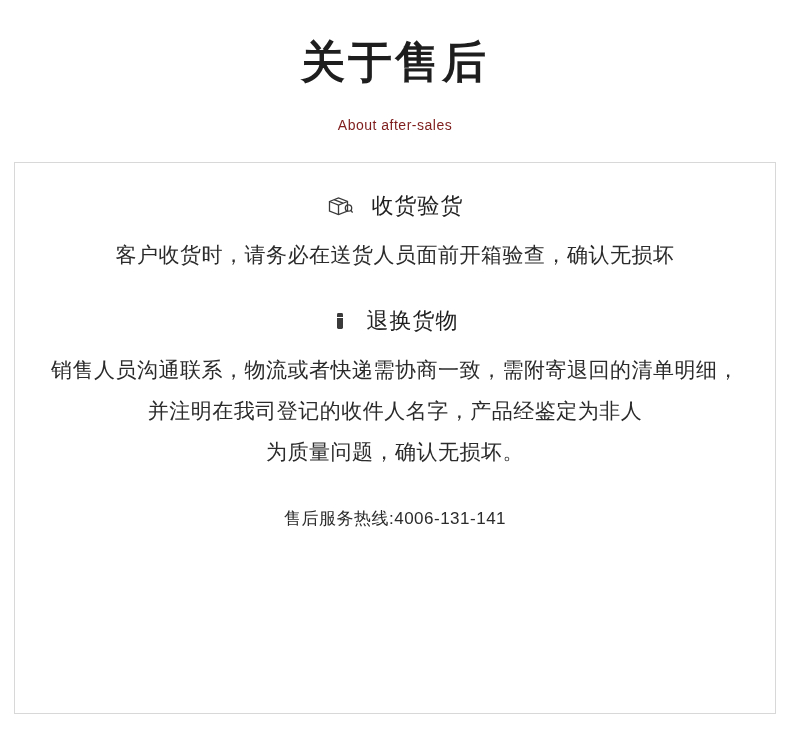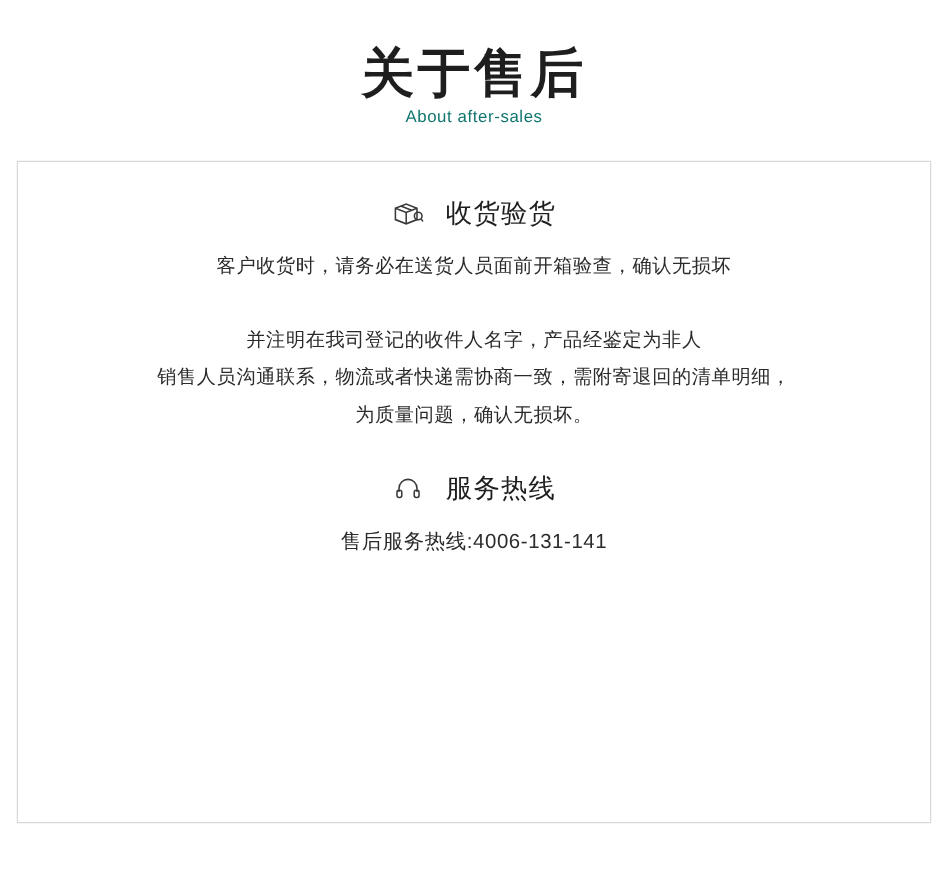--- a/index.html
+++ b/index.html
@@ -26,23 +26,23 @@
   }
   .header-title {
     font-size: 44px;
     font-weight: bold;
     letter-spacing: 3px;
     color: #1e1e1e;
     line-height: 1.25;
     font-family: "Liberation Sans", sans-serif;
   }
   .header-subtitle {
-    margin-top: 0;
+    margin-top: 28px;
     font-size: 14px;
-    color: #0f766e;
+    color: #7f1d1d;
     letter-spacing: 0.5px;
   }
   .panel {
     margin: 29px 14px 0 14px;
     border: 1px solid #d8d8d8;
     box-sizing: border-box;
     height: 552px;
     padding-top: 28px;
   }
   .section {
@@ -69,21 +69,21 @@
   .section-icon.small {
     width: 16px;
     height: 26px;
   }
   .section-title {
     font-size: 22px;
     color: #1f1f1f;
     letter-spacing: 1px;
   }
   .section-body {
-    font-size: 16px;
+    font-size: 21px;
     line-height: 1.95;
     color: #2b2b2b;
     letter-spacing: 0.5px;
     padding: 0 20px;
   }
   .section-body div {
     white-space: nowrap;
   }
   .hotline-body {
     font-size: 17px;
@@ -119,39 +119,40 @@
           </svg>
         </span>
         <span class="section-title">收货验货</span>
       </div>
       <div class="section-body">
         <div>客户收货时，请务必在送货人员面前开箱验查，确认无损坏</div>
       </div>
     </div>
 
     <div class="section">
+      <div class="section-head">
+        <span class="section-icon small">
+          <svg width="14" height="22" viewBox="0 0 14 22" aria-hidden="true">
+            <g fill="#3a3a3a">
+              <rect x="4" y="3" width="6" height="16" rx="1.4"></rect>
+            </g>
+            <g fill="none" stroke="#ffffff" stroke-width="1">
+              <path d="M4 7.5 L10 7.5"></path>
+            </g>
+          </svg>
+        </span>
+        <span class="section-title">退换货物</span>
+      </div>
       <div class="section-body">
+        <div>销售人员沟通联系，物流或者快递需协商一致，需附寄退回的清单明细，</div>
         <div>并注明在我司登记的收件人名字，产品经鉴定为非人</div>
-        <div>销售人员沟通联系，物流或者快递需协商一致，需附寄退回的清单明细，</div>
         <div>为质量问题，确认无损坏。</div>
       </div>
     </div>
 
     <div class="section">
-      <div class="section-head">
-        <span class="section-icon">
-          <svg width="22" height="22" viewBox="0 0 22 22" aria-hidden="true">
-            <g fill="none" stroke="#3a3a3a" stroke-width="1.3">
-              <path d="M3.5 14 V11 a7.5 7.5 0 0 1 15 0 v3"></path>
-              <rect x="1.8" y="12.6" width="4" height="6" rx="1.6"></rect>
-              <rect x="16.2" y="12.6" width="4" height="6" rx="1.6"></rect>
-            </g>
-          </svg>
-        </span>
-        <span class="section-title">服务热线</span>
-      </div>
       <div class="hotline-body">
         <div>售后服务热线:4006-131-141</div>
       </div>
     </div>
 
   </div>
 </div>
 
 </body></html>

